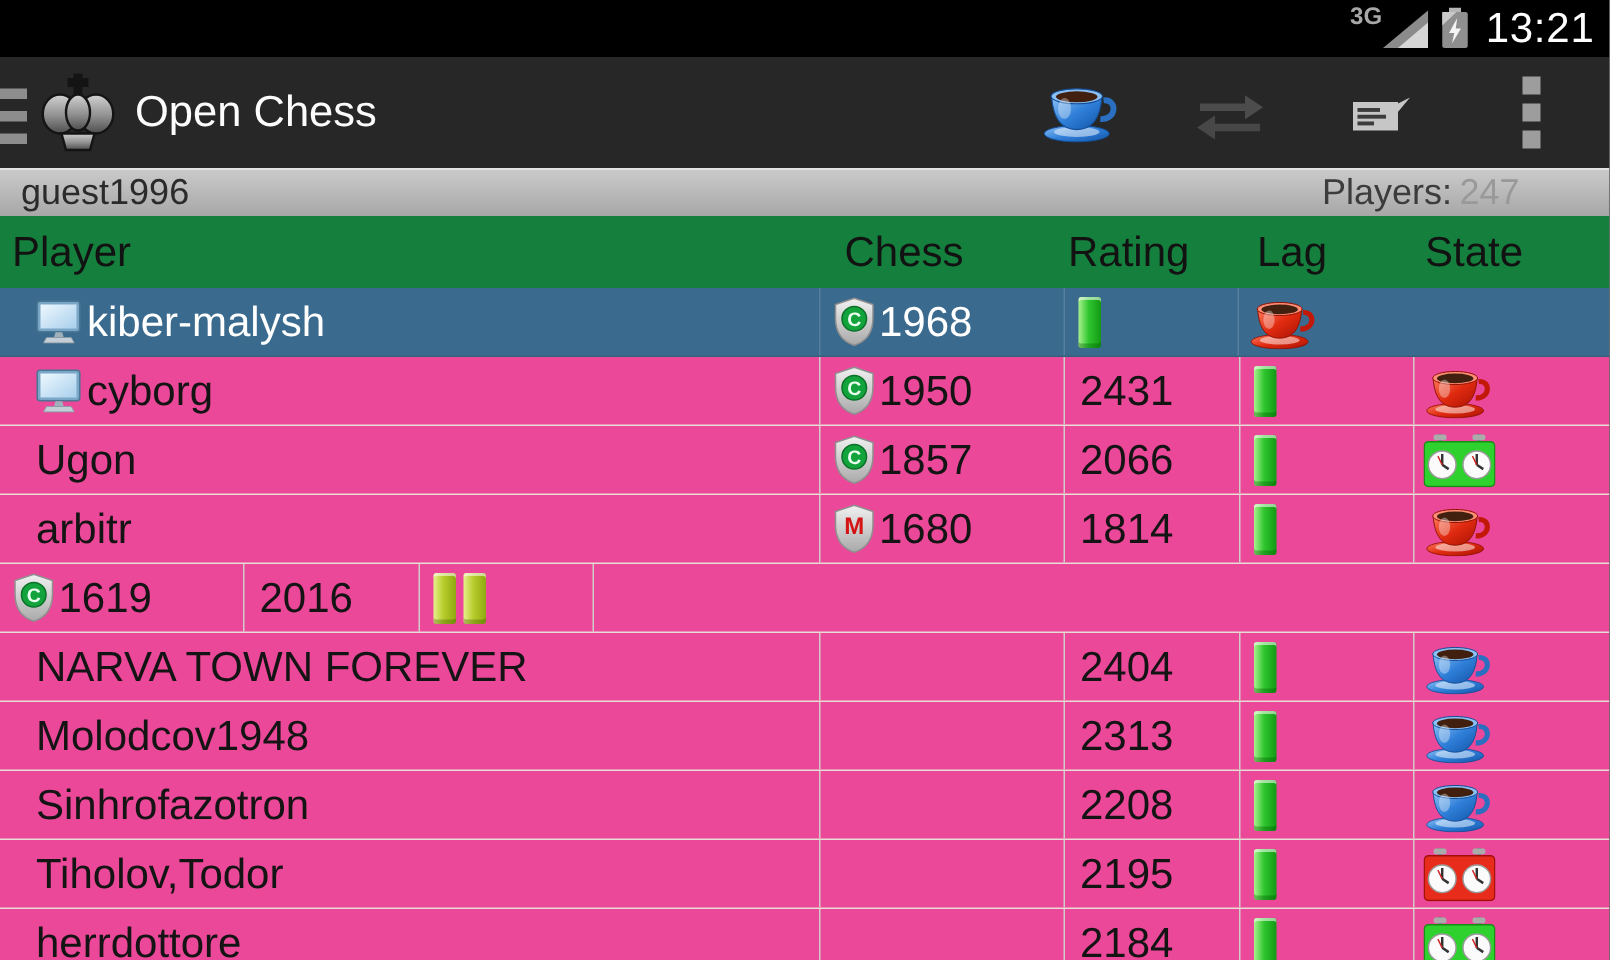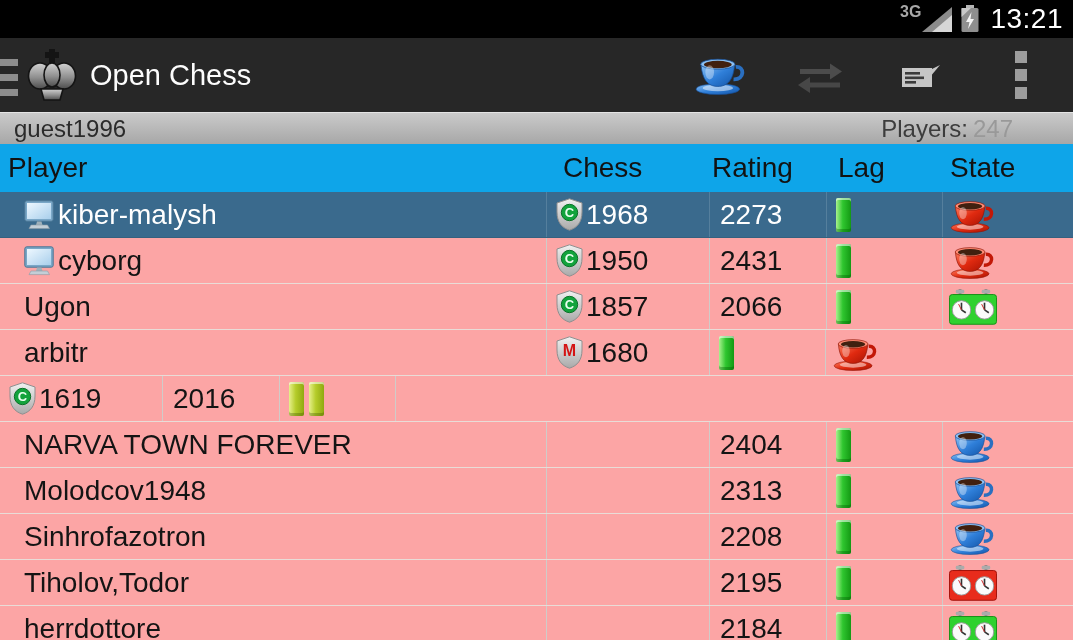--- a/index.html
+++ b/index.html
@@ -22,26 +22,26 @@
   .abtn-arrows{left:794px;top:18px;}
   .abtn-chat{left:900px;top:25px;}
   .abtn-dots{left:1014px;top:12px;}
   
   .session-bar{position:absolute;top:112px;left:0;width:100%;height:32px;
     background:linear-gradient(#cacaca,#a7a7a7);border-top:1px solid #e4e4e4;box-sizing:border-box;}
   .sess-user{position:absolute;left:14px;top:0;line-height:31px;font-size:24px;color:#2b2b2b;}
   .sess-players{position:absolute;right:60px;top:0;line-height:31px;font-size:24px;color:#3c3c3c;}
   .sess-players .count{color:#999;margin-left:5px;}
   
-  .header-row{position:absolute;top:144px;left:0;width:100%;height:48px;background:#0ea5e9;}
+  .header-row{position:absolute;top:144px;left:0;width:100%;height:48px;background:#15803d;}
   .hcell{position:absolute;top:0;line-height:48px;font-size:28px;color:#121212;}
   .h-player{left:8px;} .h-club{left:563px;} .h-rating{left:712px;} .h-lag{left:838px;} .h-state{left:950px;}
   
   .rows{position:absolute;top:192px;left:0;width:100%;}
-  .row{display:flex;height:46px;box-sizing:border-box;border-bottom:1px solid #e9dcd7;background:#fca5a5;}
+  .row{display:flex;height:46px;box-sizing:border-box;border-bottom:1px solid #e9dcd7;background:#ec4899;}
   .row.selected{background:#3a6a8d;border-bottom-color:#35617f;}
   .cell{box-sizing:border-box;height:100%;display:flex;align-items:center;border-right:1px solid #cfccc9;}
   .row.selected .cell{border-right-color:rgba(255,255,255,.14);}
   .c-player{width:547px;padding-left:24px;}
   .c-club{width:163px;padding-left:9px;}
   .c-rating{width:117px;padding-left:10px;}
   .c-lag{width:116px;padding-left:9px;gap:5px;}
   .c-state{width:130px;padding-left:6px;border-right:none;}
   .row span.txt{font-size:28px;color:#141414;white-space:nowrap;}
   .row.selected span.txt{color:#fff;}
@@ -181,23 +181,20 @@
           <span class="txt">kiber-malysh</span>
         </div>
         <div class="cell c-club">
           <svg width="27" height="33" viewBox="0 0 27 33">
     <path d="M13.5 0.8 L26 5 L26 14 C26 24 21.5 29.6 13.5 32.2 C5.5 29.6 1 24 1 14 L1 5 Z" fill="url(#grad-shield)" stroke="#8f8f8f"></path>
             <circle cx="13.5" cy="14.5" r="8.2" fill="#12a33c" stroke="#0b7128"></circle>
      <text x="13.5" y="19.3" text-anchor="middle" font-size="13" font-weight="bold" fill="#eafff0" font-family="Liberation Sans, sans-serif">C</text>
           </svg>
           <span class="txt">1968</span>
         </div>
-        <div class="cell c-rating">
-          <span class="txt">2273</span>
-        </div>
         <div class="cell c-lag">
           <span class="lag-bar lag-good"></span>
         </div>
         <div class="cell c-state">
           <svg width="46" height="36" viewBox="0 0 48 38">
     <ellipse cx="22" cy="32.5" rx="20" ry="5" fill="url(#grad-cup-red)" stroke="#8f1203" stroke-width="0.6"></ellipse>
     <ellipse cx="22" cy="31.5" rx="14" ry="3" fill="#ffffff" opacity="0.5"></ellipse>
     <path d="M38.5 12 C47 11 47 24 36.5 23.5" fill="none" stroke="#c21807" stroke-width="3.6"></path>
     <path d="M6.5 9.5 C7.5 24 13 30 22 30 C31 30 36.5 24 37.5 9.5 Z" fill="url(#grad-cup-red)" stroke="#8f1203" stroke-width="0.7"></path>
     <ellipse cx="22" cy="9.5" rx="15.8" ry="4.6" fill="#ff8d75" stroke="#8f1203" stroke-width="0.7"></ellipse>
@@ -283,20 +280,23 @@
         <div class="cell c-player">
           <span class="txt">arbitr</span>
         </div>
         <div class="cell c-club">
           <svg width="27" height="33" viewBox="0 0 27 33">
     <path d="M13.5 0.8 L26 5 L26 14 C26 24 21.5 29.6 13.5 32.2 C5.5 29.6 1 24 1 14 L1 5 Z" fill="url(#grad-shield)" stroke="#8f8f8f"></path>
             <text x="13.5" y="20" text-anchor="middle" font-size="16" font-weight="bold" fill="#d41414" font-family="Liberation Sans, sans-serif">M</text>
           </svg>
           <span class="txt">1680</span>
         </div>
+        <div class="cell c-rating">
+          <span class="txt">1814</span>
+        </div>
         <div class="cell c-lag">
           <span class="lag-bar lag-good"></span>
         </div>
         <div class="cell c-state">
           <svg width="46" height="36" viewBox="0 0 48 38">
     <ellipse cx="22" cy="32.5" rx="20" ry="5" fill="url(#grad-cup-red)" stroke="#8f1203" stroke-width="0.6"></ellipse>
     <ellipse cx="22" cy="31.5" rx="14" ry="3" fill="#ffffff" opacity="0.5"></ellipse>
     <path d="M38.5 12 C47 11 47 24 36.5 23.5" fill="none" stroke="#c21807" stroke-width="3.6"></path>
     <path d="M6.5 9.5 C7.5 24 13 30 22 30 C31 30 36.5 24 37.5 9.5 Z" fill="url(#grad-cup-red)" stroke="#8f1203" stroke-width="0.7"></path>
     <ellipse cx="22" cy="9.5" rx="15.8" ry="4.6" fill="#ff8d75" stroke="#8f1203" stroke-width="0.7"></ellipse>

